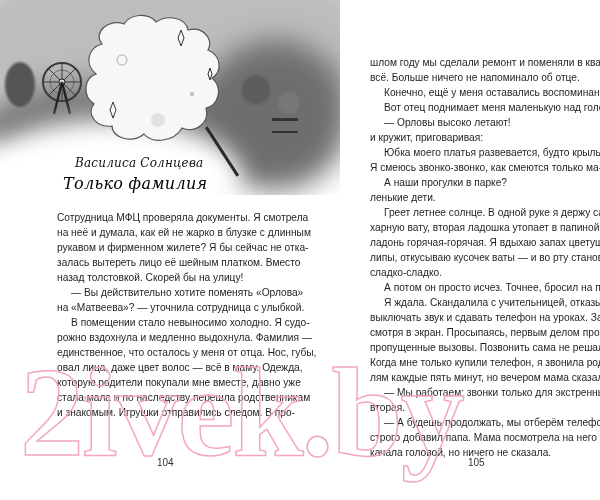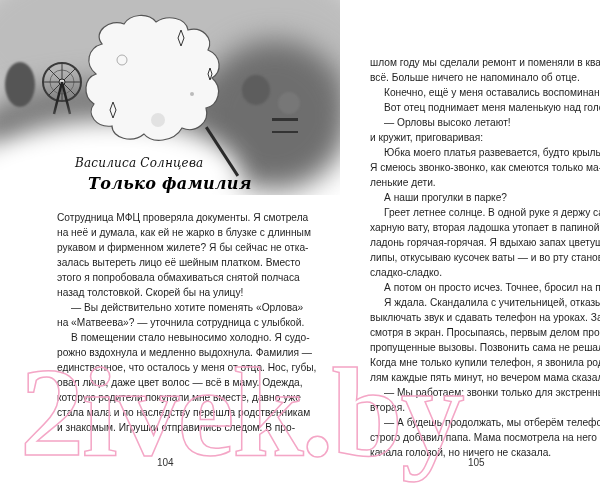--- a/index.html
+++ b/index.html
@@ -39,22 +39,22 @@
       background: #2a2a2a; transform: rotate(-33deg); transform-origin: top left;
     }
 
     
     .author {
       position: absolute; left: 75px; top: 156px;
       font-family: "DejaVu Serif", serif; font-style: italic;
       font-size: 12px; color: #111; letter-spacing: 0.2px;
     }
     .title {
-      position: absolute; left: 88px; top: 174px;
-      font-family: "DejaVu Serif", serif; font-weight: bold; font-style: italic;
+      position: absolute; left: 63px; top: 174px;
+      font-family: "DejaVu Serif", serif; font-weight: normal; font-style: italic;
       font-size: 16px; color: #000; letter-spacing: 0.3px;
     }
 
     
     .text-block {
       position: absolute; font-size: 10.2px; line-height: 15px; color: #1f1f1f;
       text-align: justify;
     }
     .left-text { left: 57px; top: 210px; width: 213px; }
     .right-text { left: 370px; top: 55px; width: 212px; }
@@ -118,21 +118,20 @@
     </div>
 
     <div class="author">Василиса Солнцева</div>
     <div class="title">Только фамилия</div>
 
     <div class="text-block left-text" id="left-lines">
         <span class="line">Сотрудница МФЦ проверяла документы. Я смотрела</span>
         <span class="line">на неё и думала, как ей не жарко в блузке с длинным</span>
         <span class="line">рукавом и фирменном жилете? Я бы сейчас не отка-</span>
         <span class="line">залась вытереть лицо её шейным платком. Вместо</span>
-        <span class="line">этого я попробовала обмахиваться снятой полчаса</span>
         <span class="line last">назад толстовкой. Скорей бы на улицу!</span>
         <span class="line indent">— Вы действительно хотите поменять «Орлова»</span>
         <span class="line last">на «Матвеева»? — уточнила сотрудница с улыбкой.</span>
         <span class="line indent">В помещении стало невыносимо холодно. Я судо-</span>
         <span class="line">рожно вздохнула и медленно выдохнула. Фамилия —</span>
         <span class="line">единственное, что осталось у меня от отца. Нос, губы,</span>
         <span class="line">овал лица, даже цвет волос — всё в маму. Одежда,</span>
         <span class="line">которую родители покупали мне вместе, давно уже</span>
         <span class="line">стала мала и по наследству перешла родственникам</span>
         <span class="line">и знакомым. Игрушки отправились следом. В про-</span>
@@ -144,22 +143,22 @@
   <div class="page page-right"></div>
   <div class="text-block right-text" id="right-lines">
       <span class="line">шлом году мы сделали ремонт и поменяли в квартире</span>
       <span class="line last">всё. Больше ничего не напоминало об отце.</span>
       <span class="line indent last">Конечно, ещё у меня оставались воспоминания.</span>
       <span class="line indent">Вот отец поднимает меня маленькую над головой</span>
       <span class="line indent last">— Орловы высоко летают!</span>
       <span class="line last">и кружит, приговаривая:</span>
       <span class="line indent">Юбка моего платья развевается, будто крылья.</span>
       <span class="line">Я смеюсь звонко-звонко, как смеются только ма-</span>
+      <span class="line indent last">А наши прогулки в парке?</span>
       <span class="line last">ленькие дети.</span>
-      <span class="line indent last">А наши прогулки в парке?</span>
       <span class="line indent">Греет летнее солнце. В одной руке я держу са-</span>
       <span class="line">харную вату, вторая ладошка утопает в папиной. Его</span>
       <span class="line">ладонь горячая-горячая. Я вдыхаю запах цветущей</span>
       <span class="line">липы, откусываю кусочек ваты — и во рту становится</span>
       <span class="line last">сладко-сладко.</span>
       <span class="line indent">А потом он просто исчез. Точнее, бросил на прощанье:</span>
       <span class="line indent">Я ждала. Скандалила с учительницей, отказываясь</span>
       <span class="line">выключать звук и сдавать телефон на уроках. Засыпала,</span>
       <span class="line">смотря в экран. Просыпаясь, первым делом проверяла</span>
       <span class="line">пропущенные вызовы. Позвонить сама не решалась.</span>

